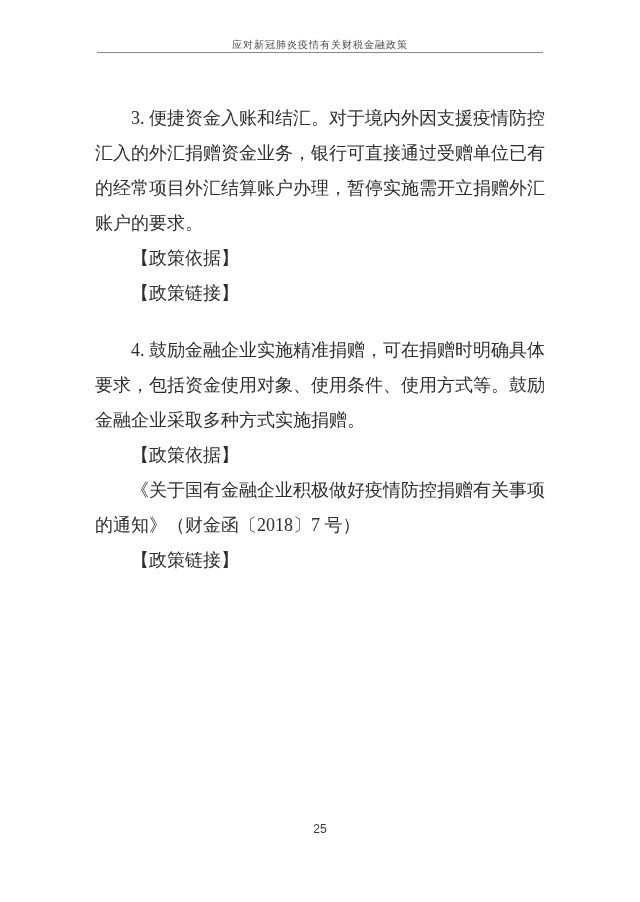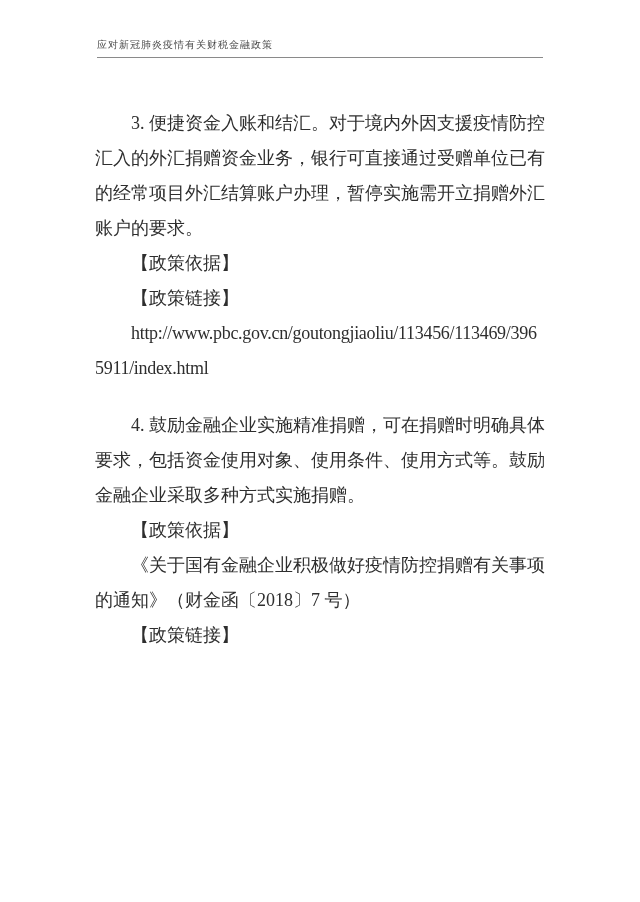--- a/index.html
+++ b/index.html
@@ -13,23 +13,22 @@
     height: 902px;
     margin: 0 auto;
     background: #ffffff;
     overflow: hidden;
     font-family: "Liberation Serif", "DejaVu Serif", serif;
     color: #2e2e2e;
   }
   .header {
     width: 446px;
     margin: 38px auto 0 auto;
-    text-align: left;
+    text-align: center;
     border-bottom: 1px solid #8a8a8a;
-    padding-bottom: 5px;
   }
   .header-text {
     font-size: 10px;
     letter-spacing: 1px;
     color: #4a4a4a;
     line-height: 14px;
   }
   .content {
     width: 450px;
     margin: 48px auto 0 auto;
@@ -67,26 +66,26 @@
   <div class="header">
     <div class="header-text">应对新冠肺炎疫情有关财税金融政策</div>
   </div>
 
   <div class="content">
 
     <section>
       <p class="para">3. 便捷资金入账和结汇。对于境内外因支援疫情防控汇入的外汇捐赠资金业务，银行可直接通过受赠单位已有的经常项目外汇结算账户办理，暂停实施需开立捐赠外汇账户的要求。</p>
       <p class="para">【政策依据】</p>
       <p class="para">【政策链接】</p>
-      <p class="para url">http://www.pbc.gov.cn/goutongjiaoliu/113456/113469/3965911/index.html</p>
     </section>
 
     <section class="section-gap">
       <p class="para">4. 鼓励金融企业实施精准捐赠，可在捐赠时明确具体要求，包括资金使用对象、使用条件、使用方式等。鼓励金融企业采取多种方式实施捐赠。</p>
       <p class="para">【政策依据】</p>
       <p class="para">《关于国有金融企业积极做好疫情防控捐赠有关事项的通知》（财金函〔2018〕7 号）</p>
       <p class="para">【政策链接】</p>
     </section>
 
   </div>
 
+  <div class="page-number">25</div>
 
 </div>
 
 </body></html>

